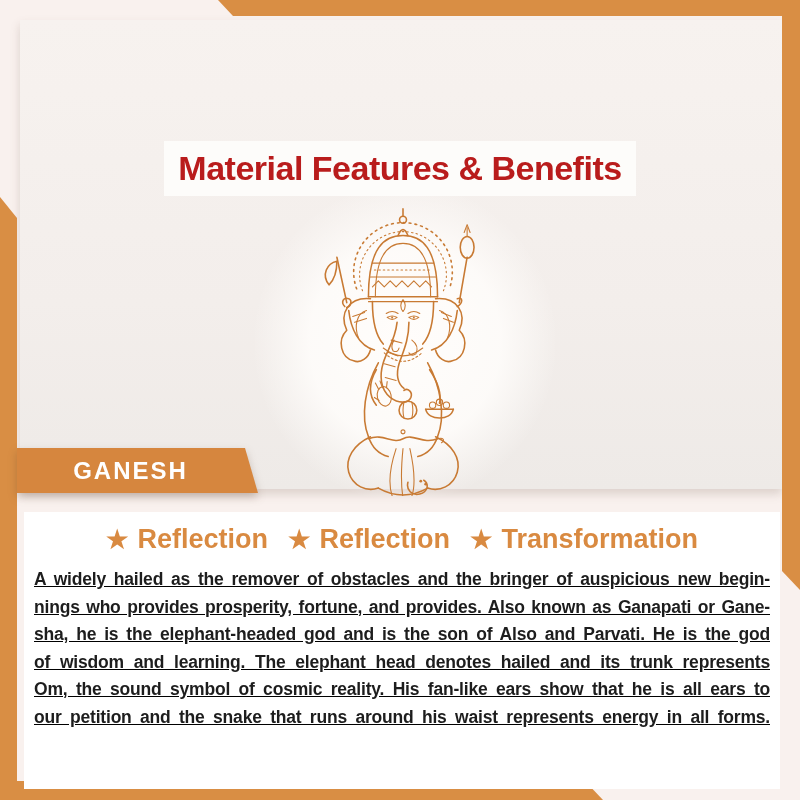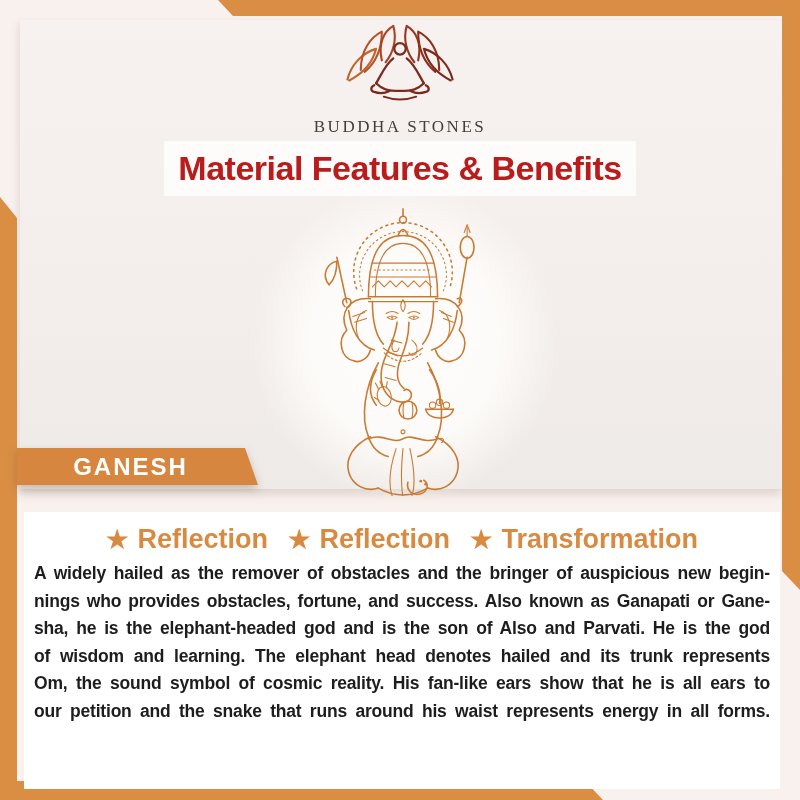--- a/index.html
+++ b/index.html
@@ -37,32 +37,32 @@
 
   
   .ganesh{position:absolute;left:306px;top:200px;}
   .ganesh path,.ganesh circle,.ganesh ellipse{fill:none;stroke:#c87a33;stroke-width:1.6;
     stroke-linecap:round;stroke-linejoin:round;}
   .ganesh .thin{stroke-width:1.1;}
   .ganesh .fill{fill:#c87a33;stroke:none;}
 
   
   .banner-wrap{position:absolute;left:17px;top:448px;filter:drop-shadow(0 4px 4px rgba(90,60,40,.28));}
-  .banner{width:241px;height:37px;background:#d6863e;
+  .banner{width:241px;height:45px;background:#d6863e;
     clip-path:polygon(0 0,228px 0,100% 100%,0 100%);
     display:flex;align-items:center;justify-content:center;}
   .banner span{color:#ffffff;font-size:24px;font-weight:700;letter-spacing:2px;padding-right:14px;}
 
   
   .card{position:absolute;left:24px;top:512px;width:756px;height:277px;background:#ffffff;}
   .headline{margin-top:12px;display:flex;justify-content:center;align-items:baseline;gap:20px;
     font-size:27px;font-weight:700;color:#d98a41;}
   .benefit{display:flex;align-items:baseline;gap:9px;}
   .benefit .star{font-size:25px;}
-  .paragraph{margin-top:5px;padding:0 10px;}
+  .paragraph{margin-top:11px;padding:0 10px;text-decoration:underline;}
   .pline{font-size:17.5px;font-weight:700;color:#1d1d1d;line-height:27.5px;
     letter-spacing:-0.2px;word-spacing:-0.8px;text-align:justify;text-align-last:justify;
     white-space:nowrap;overflow:hidden;}
 </style>
 </head>
 <body>
 
 <div class="page">
 
   <div class="panel"></div>
@@ -166,38 +166,20 @@
     <path d="M100,286 C98,294 104,300 112,298 C120,296 122,288 116,284"></path>
     <circle cx="113" cy="285" r="1.4" class="fill"></circle>
     <circle cx="118" cy="288" r="1.4" class="fill"></circle>
   </svg>
 
   <div class="band band-top"></div>
   <div class="band band-right"></div>
   <div class="band band-left"></div>
   <div class="band band-bottom"></div>
 
-  <div class="logo-wrap">
-    <svg width="150" height="88" viewBox="0 0 150 92" fill="none" stroke-linecap="round" stroke-linejoin="round">
-      <path d="M20,58 C24,42 36,30 50,26 C46,42 36,52 22,59" stroke="#bf652c" stroke-width="2.2"></path>
-      <path d="M34,48 C34,28 44,14 56,8 C56,26 50,40 38,50" stroke="#b5542a" stroke-width="2.2"></path>
-      <path d="M56,38 C52,20 58,8 68,2 C72,16 68,30 60,40" stroke="#a84427" stroke-width="2.2"></path>
-      <path d="M94,38 C98,20 92,8 82,2 C78,16 82,30 90,40" stroke="#993723" stroke-width="2.2"></path>
-      <path d="M116,48 C116,28 106,14 94,8 C94,26 100,40 112,50" stroke="#8c2f1f" stroke-width="2.2"></path>
-      <path d="M130,58 C126,42 114,30 100,26 C104,42 114,52 128,59" stroke="#7e281b" stroke-width="2.2"></path>
-      <circle cx="75" cy="26" r="6" stroke="#7c2a1e" stroke-width="2.4"></circle>
-      <path d="M68,36 C60,42 56,52 50,62" stroke="#7c2a1e" stroke-width="2.4"></path>
-      <path d="M82,36 C90,42 94,52 100,62" stroke="#7c2a1e" stroke-width="2.4"></path>
-      <path d="M50,62 C56,68 62,70 75,70 C88,70 94,68 100,62" stroke="#7c2a1e" stroke-width="2.4"></path>
-      <path d="M48,64 C44,66 44,70 48,71 C54,73 60,72 64,70" stroke="#7c2a1e" stroke-width="2.4"></path>
-      <path d="M102,64 C106,66 106,70 102,71 C96,73 90,72 86,70" stroke="#7c2a1e" stroke-width="2.4"></path>
-      <path d="M58,76 Q75,82 92,76" stroke="#7c2a1e" stroke-width="2"></path>
-    </svg>
-    <div class="brand">BUDDHA STONES</div>
-  </div>
 
   <div class="title-strip">
     <h1>Material Features &amp; Benefits</h1>
   </div>
 
   <div class="banner-wrap">
     <div class="banner">
       <span>GANESH</span>
     </div>
   </div>
@@ -212,21 +194,21 @@
         <span class="star">★</span>
         <span>Reflection</span>
       </span>
       <span class="benefit">
         <span class="star">★</span>
         <span>Transformation</span>
       </span>
     </div>
     <div class="paragraph">
       <div class="pline">A widely hailed as the remover of obstacles and the bringer of auspicious new begin-</div>
-      <div class="pline">nings who provides obstacles, fortune, and success. Also known as Ganapati or Gane-</div>
+      <div class="pline">nings who provides prosperity, fortune, and provides. Also known as Ganapati or Gane-</div>
       <div class="pline">sha, he is the elephant-headed god and is the son of Also and Parvati. He is the god</div>
       <div class="pline">of wisdom and learning. The elephant head denotes hailed and its trunk represents</div>
       <div class="pline">Om, the sound symbol of cosmic reality. His fan-like ears show that he is all ears to</div>
       <div class="pline">our petition and the snake that runs around his waist represents energy in all forms.</div>
     </div>
   </div>
 
 </div>
 
 </body></html>

